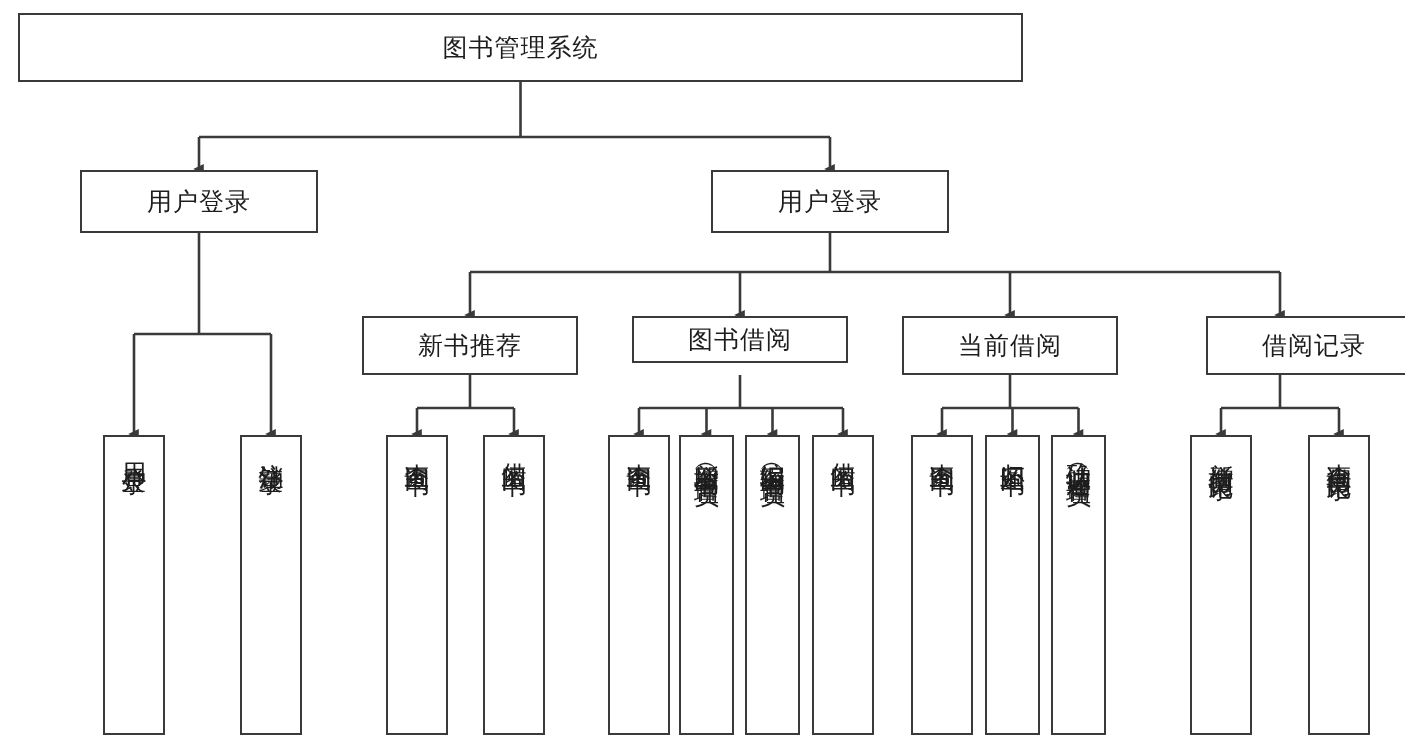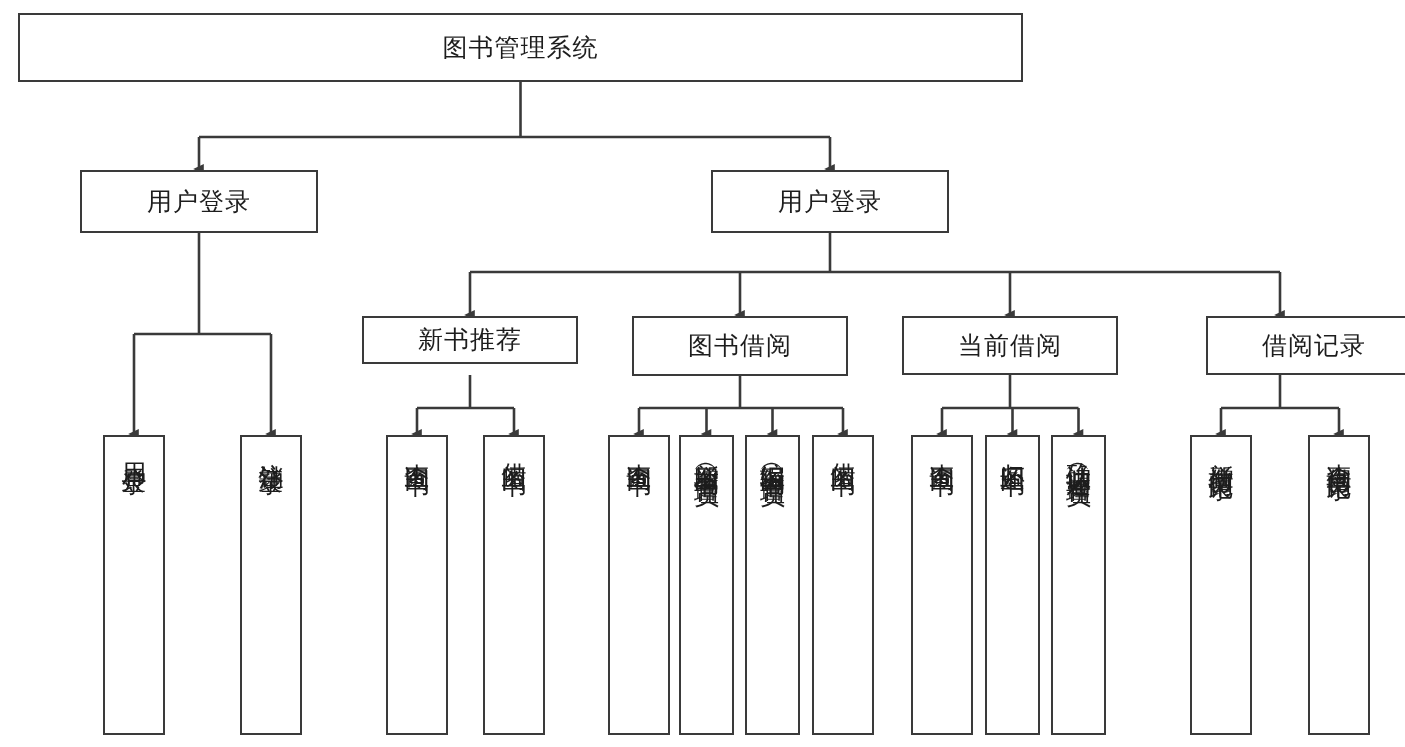--- a/index.html
+++ b/index.html
@@ -122,24 +122,24 @@
   <div id="node-layer">
       <div class="node horiz root" style="left: 18px; top: 13px; width: 1005px; height: 69px;">
         <span class="label">图书管理系统</span>
       </div>
       <div class="node horiz" style="left: 80px; top: 170px; width: 238px; height: 63px;">
         <span class="label">用户登录</span>
       </div>
       <div class="node horiz" style="left: 711px; top: 170px; width: 238px; height: 63px;">
         <span class="label">用户登录</span>
       </div>
-      <div class="node horiz" style="left: 362px; top: 316px; width: 216px; height: 48px;">
+      <div class="node horiz" style="left: 362px; top: 316px; width: 216px; height: 59px;">
         <span class="label">新书推荐</span>
       </div>
-      <div class="node horiz" style="left: 632px; top: 316px; width: 216px; height: 60px;">
+      <div class="node horiz" style="left: 632px; top: 316px; width: 216px; height: 47px;">
         <span class="label">图书借阅</span>
       </div>
       <div class="node horiz" style="left: 902px; top: 316px; width: 216px; height: 59px;">
         <span class="label">当前借阅</span>
       </div>
       <div class="node horiz" style="left: 1172px; top: 316px; width: 216px; height: 59px; margin-left: 34px;">
         <span class="label">借阅记录</span>
       </div>
       <div class="node vert" style="left: 103px; top: 435px; width: 62px; height: 300px;">
         <span class="label">用户登录</span>

